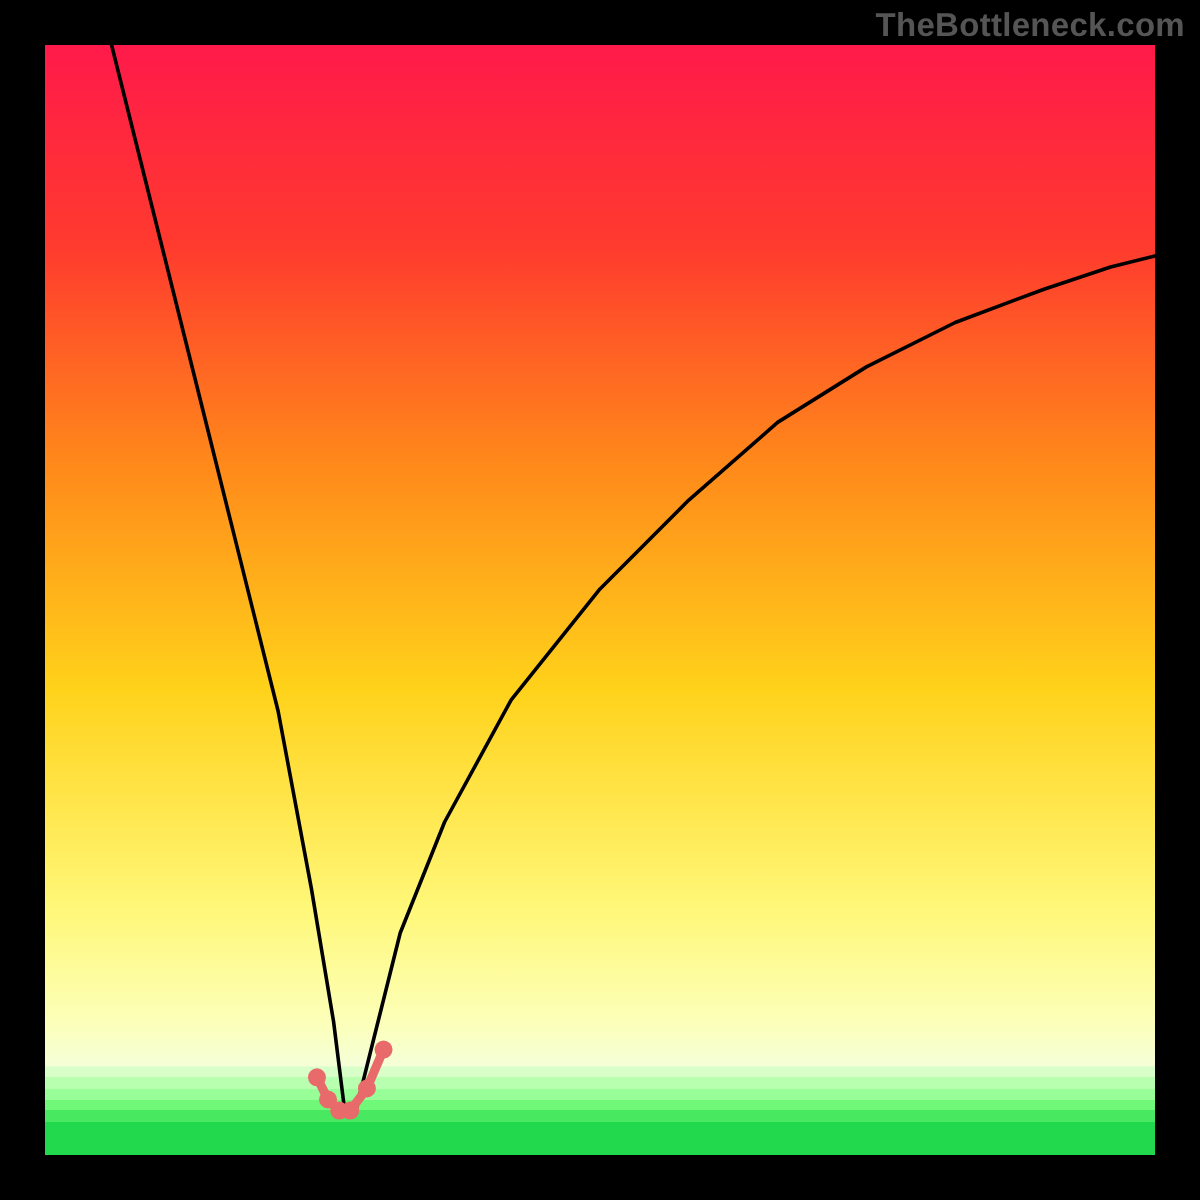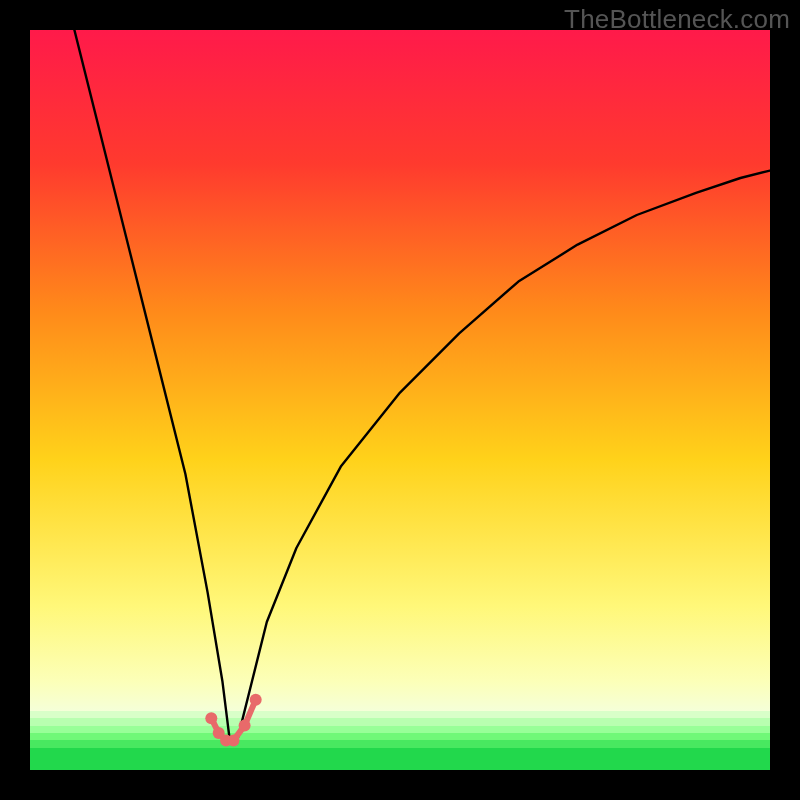--- a/index.html
+++ b/index.html
@@ -17,22 +17,22 @@
     top: 0;
     width: 800px;
     height: 800px;
     background: #000;
   }
   .watermark {
     position: absolute;
     top: 4px;
     right: 10px;
     color: #555;
-    font-size: 26px;
-    font-weight: 400;
+    font-size: 22px;
+    font-weight: 700;
     letter-spacing: 0.2px;
     user-select: none;
   }
   .plot {
     position: absolute;
     left: 30px;
     top: 30px;
     width: 740px;
     height: 740px;
     overflow: hidden;

